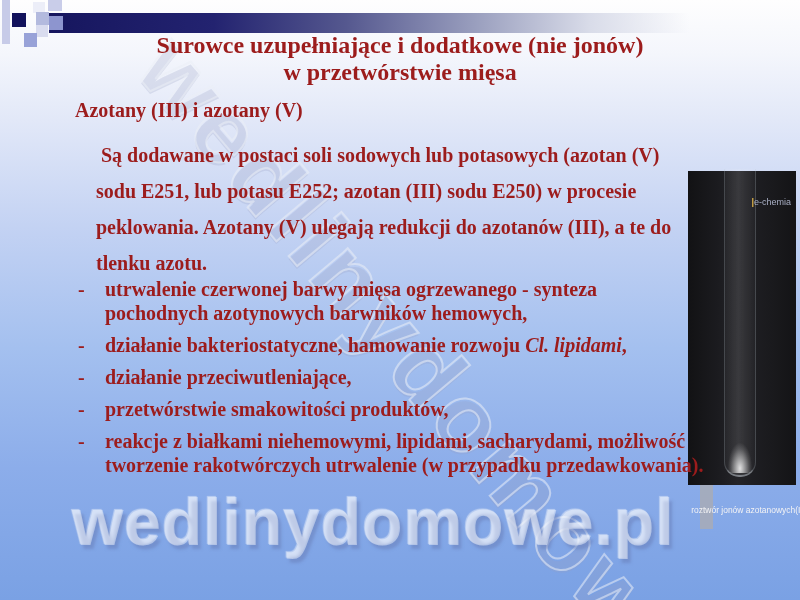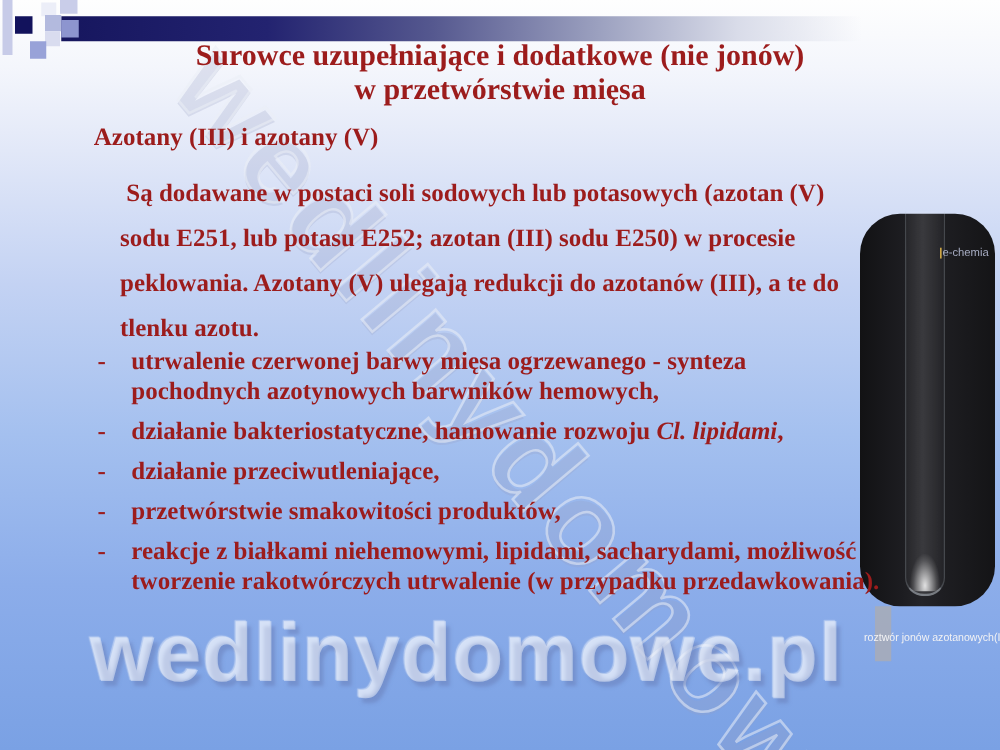--- a/index.html
+++ b/index.html
@@ -52,21 +52,20 @@
     margin:0;padding:0;list-style:none;
     color:#9c1c1c;font-weight:bold;font-size:20px;line-height:24px;
   }
   ul.funcs li{position:relative;padding-left:30px;margin-bottom:8px;font-family:Liberation Serif, serif;}
   ul.funcs li::before{content:"-";position:absolute;left:3px;top:0;}
   ul.funcs li .it{font-style:italic;}
   
   .photo{
     position:absolute;left:688px;top:171px;width:108px;height:314px;z-index:3;
     background:linear-gradient(90deg,#121214 0%,#1c1c20 30%,#242428 46%,#1e1e22 60%,#141416 100%);
-    border-radius:32px;
   }
   .tube{
     position:absolute;left:36px;top:-2px;width:30px;height:306px;
     border-left:1px solid rgba(190,200,212,0.22);
     border-right:1px solid rgba(190,200,212,0.22);
     border-bottom:2px solid rgba(225,235,245,0.4);
     border-radius:0 0 15px 15px;
     background:linear-gradient(90deg,rgba(255,255,255,0.04) 0%,rgba(255,255,255,0.10) 45%,rgba(255,255,255,0.03) 100%);
   }
   .tube-glint{

